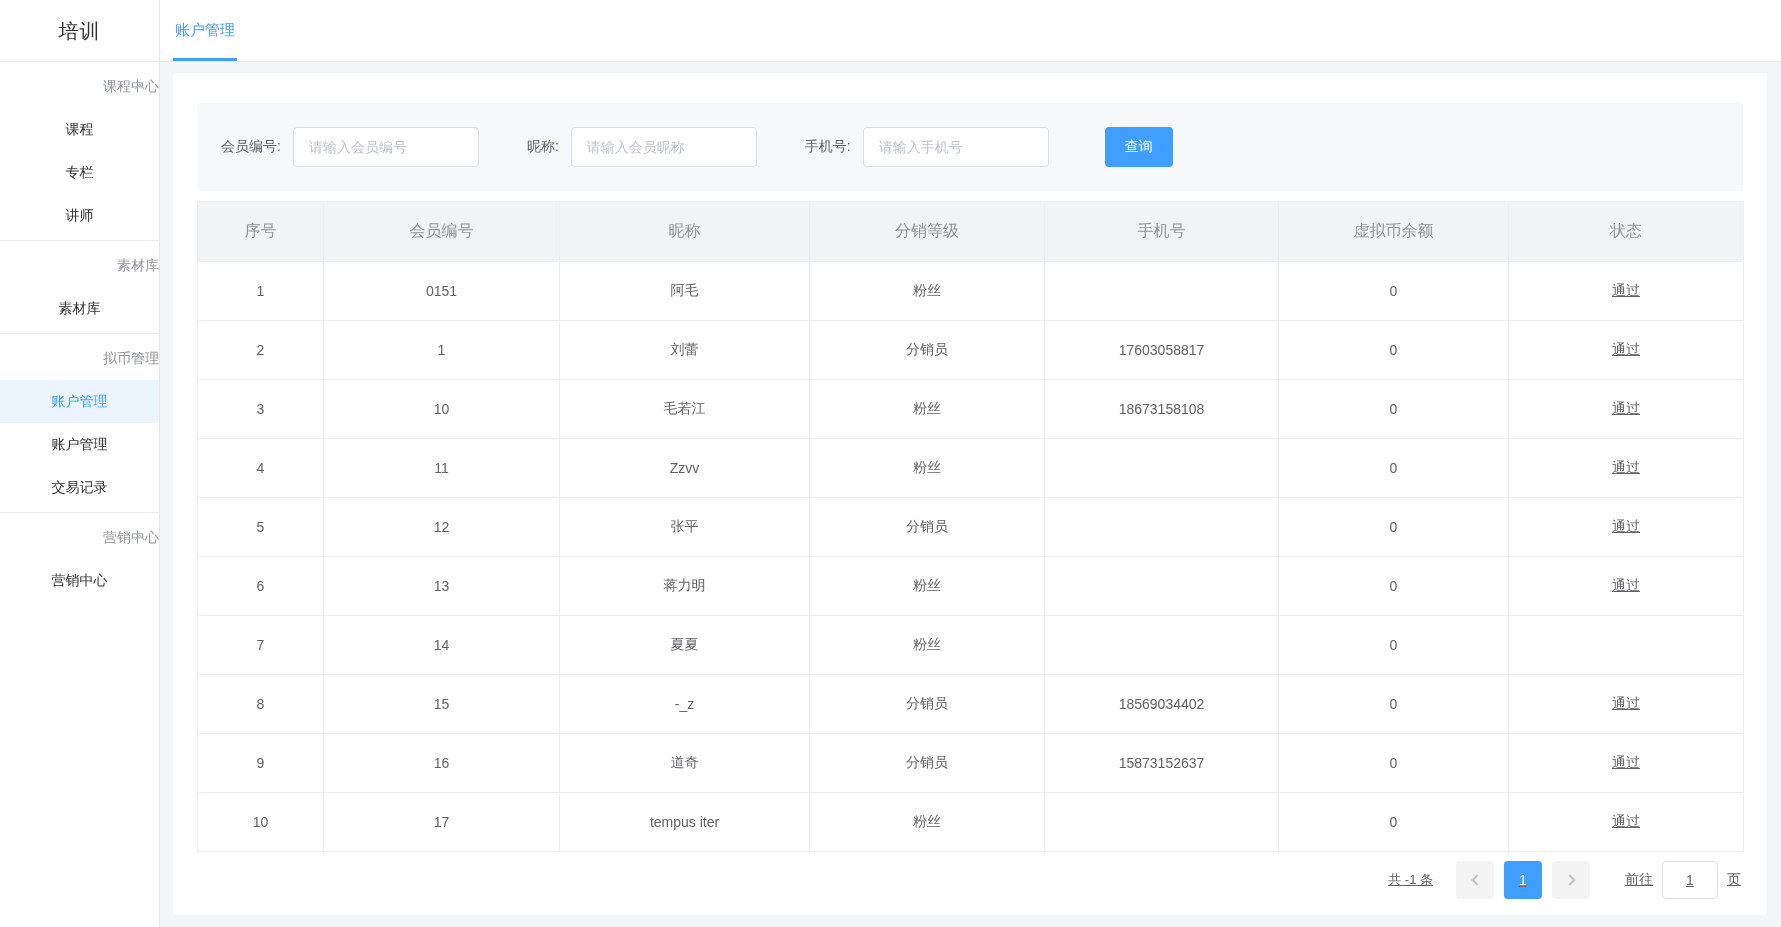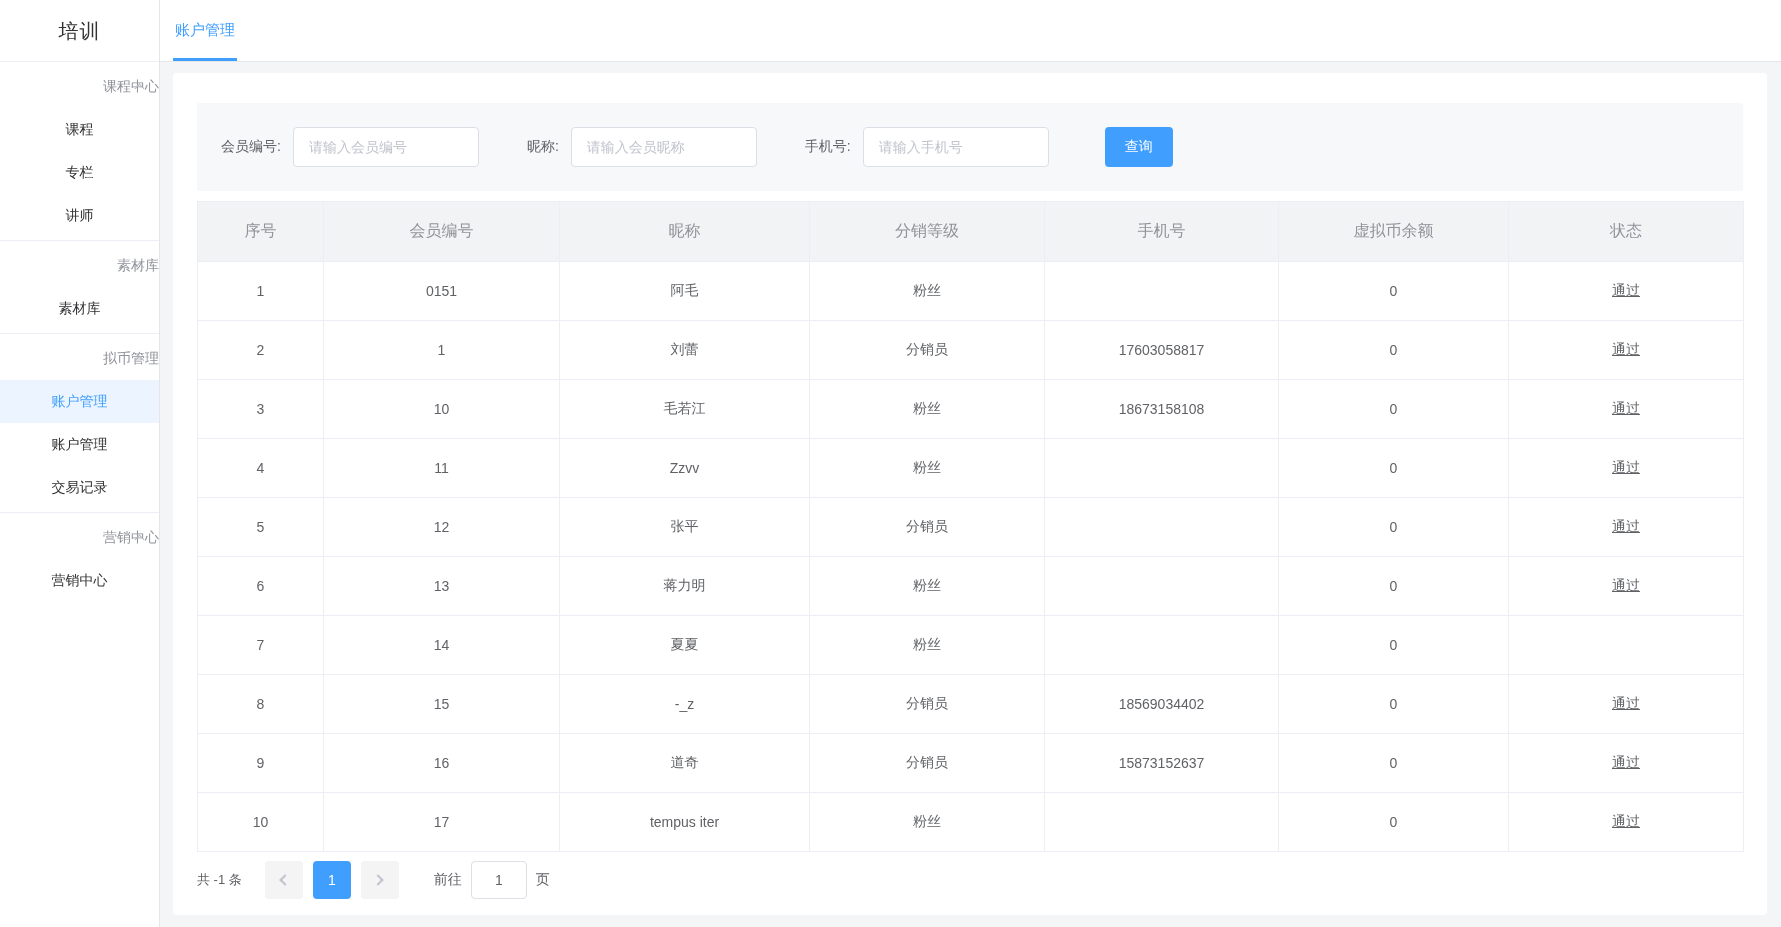--- a/index.html
+++ b/index.html
@@ -51,22 +51,22 @@
 
   
   table { width:100%; table-layout:fixed; border-collapse:collapse; margin-top:10px; }
   th, td { border:1px solid #ebeef5; text-align:center; font-weight:normal;
            overflow:hidden; white-space:nowrap; text-overflow:ellipsis; }
   th { height:60px; background:#f2f3f5; color:#909399; font-size:16px; }
   td { height:59px; color:#606266; font-size:14px; background:#fff; }
   .status-link { color:#606266; text-decoration:underline; cursor:pointer; }
 
   
-  .pagination { display:flex; justify-content:flex-start; align-items:center;
-                margin-top:9px; padding-right:2px; }
+  .pagination { display:flex; justify-content:flex-end; align-items:center;
+                margin-top:9px; padding-right:2px;text-decoration:underline; }
   .total-text { color:#606266; font-size:13px; margin-right:18px; }
   .pg-btn { width:38px; height:38px; border:none; border-radius:4px; background:#f4f4f5;
             display:flex; align-items:center; justify-content:center; cursor:pointer; margin:0 5px; }
   .pg-btn .chev { display:inline-block; width:8px; height:8px;
                   border-left:2px solid #c0c4cc; border-bottom:2px solid #c0c4cc; }
   .chev-left { transform:rotate(45deg); margin-left:3px; }
   .chev-right { transform:rotate(-135deg); margin-right:3px; }
   .pg-page { width:38px; height:38px; border-radius:4px; background:#409eff; color:#fff;
              display:flex; align-items:center; justify-content:center; font-size:14px;
              cursor:pointer; margin:0 5px; }

